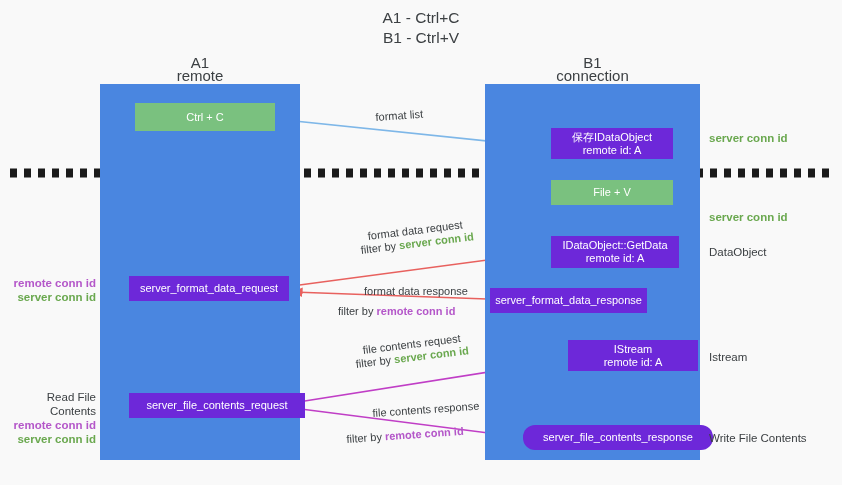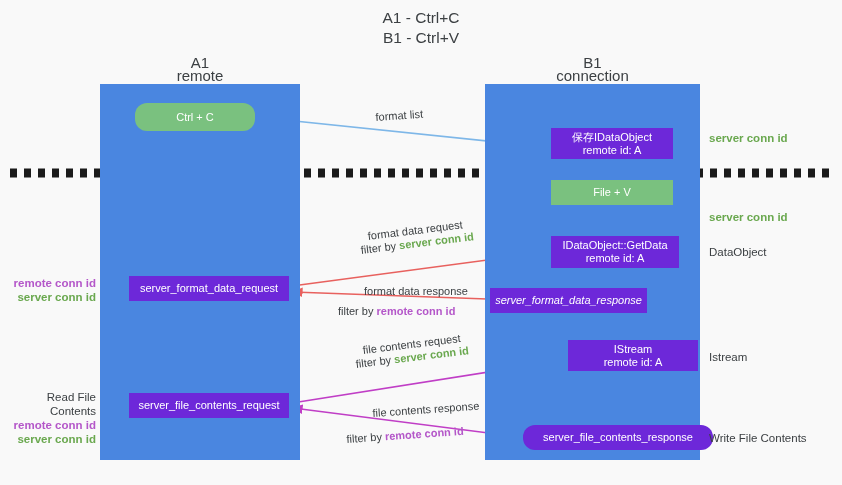--- a/index.html
+++ b/index.html
@@ -37,28 +37,28 @@
   
   .box{
     position:absolute;box-sizing:border-box;
     display:flex;align-items:center;justify-content:center;
     text-align:center;color:#ffffff;font-size:11px;line-height:13px;
     white-space:pre-line;
   }
   .box.green{background:#7ac17f;}
   .box.orange{background:#6d28d9;}
 
-  .b-ctrlc{left:135px;top:103px;width:120px;height:28px;border-radius:12px;}
+  .b-ctrlc{left:135px;top:103px;width:140px;height:28px;}
   .b-dataobj{left:551px;top:128px;width:122px;height:31px;}
   .b-ctrlv{left:551px;top:180px;width:122px;height:25px;}
   .b-getdata{left:551px;top:236px;width:128px;height:32px;}
   .b-fmtreq{left:129px;top:276px;width:160px;height:25px;}
-  .b-fmtresp{left:490px;top:288px;width:157px;height:25px;font-style:italic;}
+  .b-fmtresp{left:490px;top:288px;width:157px;height:25px;}
   .b-istream{left:568px;top:340px;width:130px;height:31px;}
-  .b-filereq{left:129px;top:393px;width:160px;height:25px;text-align:center;}
+  .b-filereq{left:129px;top:393px;width:176px;height:25px;text-align:center;}
   .b-fileresp{left:523px;top:425px;width:190px;height:25px;border-radius:12px;}
 
   
   .side-note{position:absolute;font-size:11.5px;line-height:14px;}
   .side-note.green-b{color:#6aa84f;font-weight:bold;}
   .side-note.plain{color:#3c4043;}
   .n-sc1{left:709px;top:131px;}
   .n-sc2{left:709px;top:210px;}
   .n-dataobject{left:709px;top:245px;}
   .n-istream{left:709px;top:350px;}

